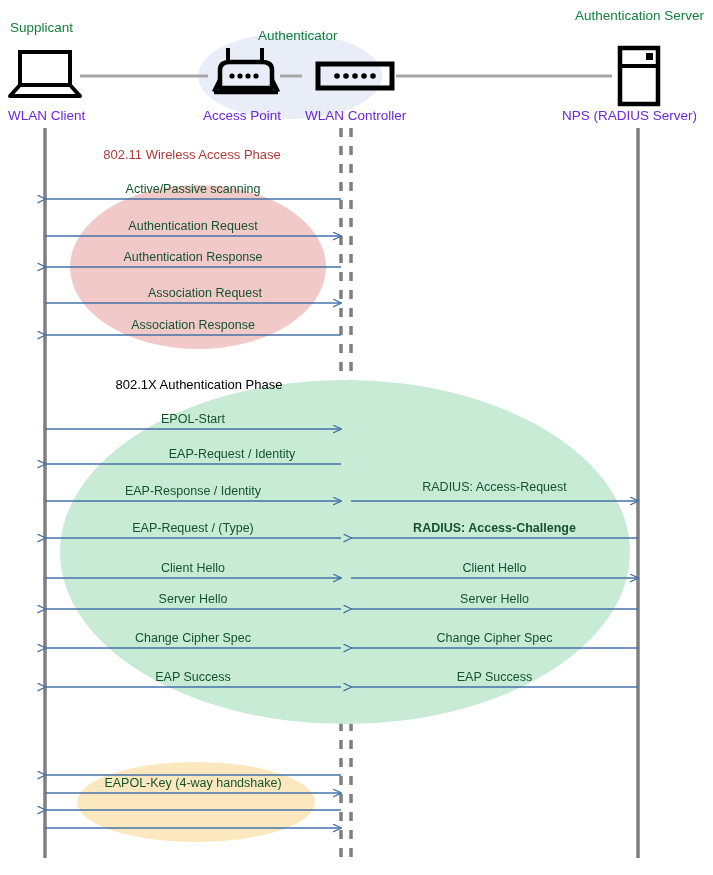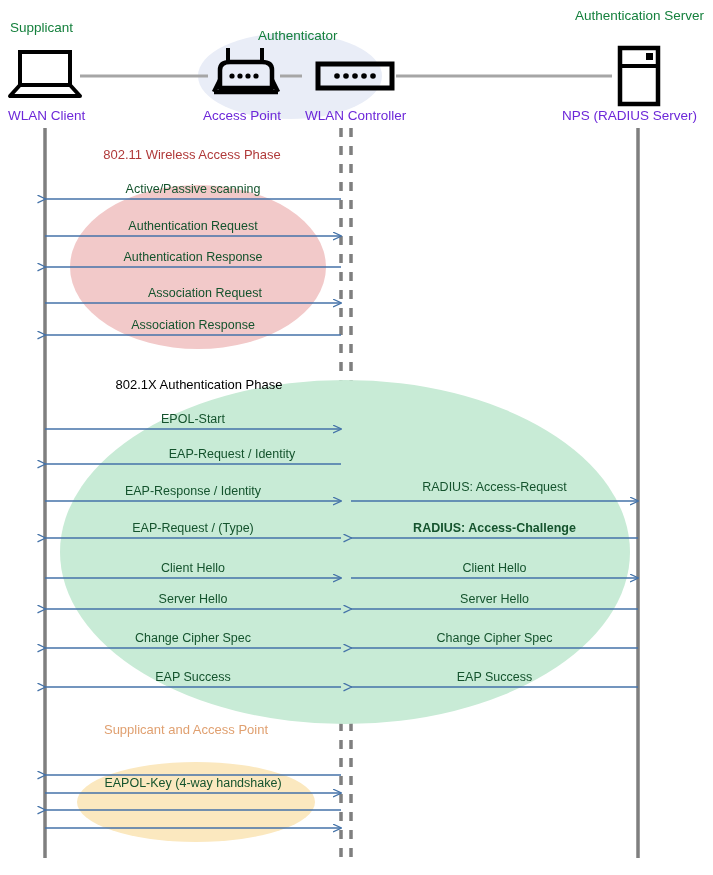--- a/index.html
+++ b/index.html
@@ -120,21 +120,20 @@
 <div class="hdr-title" style="left:559px;top:8px;margin-left:16px;">Authentication Server</div>
 
 <div class="dev-label" style="left:8px;top:108px;">WLAN Client</div>
 <div class="dev-label" style="left:203px;top:108px;">Access Point</div>
 <div class="dev-label" style="left:305px;top:108px;">WLAN Controller</div>
 <div class="dev-label" style="left:562px;top:108px;">NPS (RADIUS Server)</div>
 
 <div class="phase-label" style="left:0;top:146px;width:384px;color:#B03A3A;">802.11 Wireless Access Phase</div>
 <div class="phase-label" style="left:0;top:376px;width:398px;color:#000000;">802.1X Authentication Phase</div>
 <div class="phase-label" style="left:0;top:721px;width:372px;color:#E0A070;">
-  <div>Supplicant and Access Point</div>
 </div>
 
 <div id="msg-labels">
     <div class="msg-label" style="left: 45px; width: 296px; top: 182px;">Active/Passive scanning</div>
     <div class="msg-label" style="left: 45px; width: 296px; top: 219px;">Authentication Request</div>
     <div class="msg-label" style="left: 45px; width: 296px; top: 250px;">Authentication Response</div>
     <div class="msg-label" style="left: 45px; width: 296px; top: 286px; padding-left: 12px;">Association Request</div>
     <div class="msg-label" style="left: 45px; width: 296px; top: 318px;">Association Response</div>
     <div class="msg-label" style="left: 45px; width: 296px; top: 412px;">EPOL-Start</div>
     <div class="msg-label" style="left: 45px; width: 296px; top: 447px; padding-left: 39px;">EAP-Request / Identity</div>

